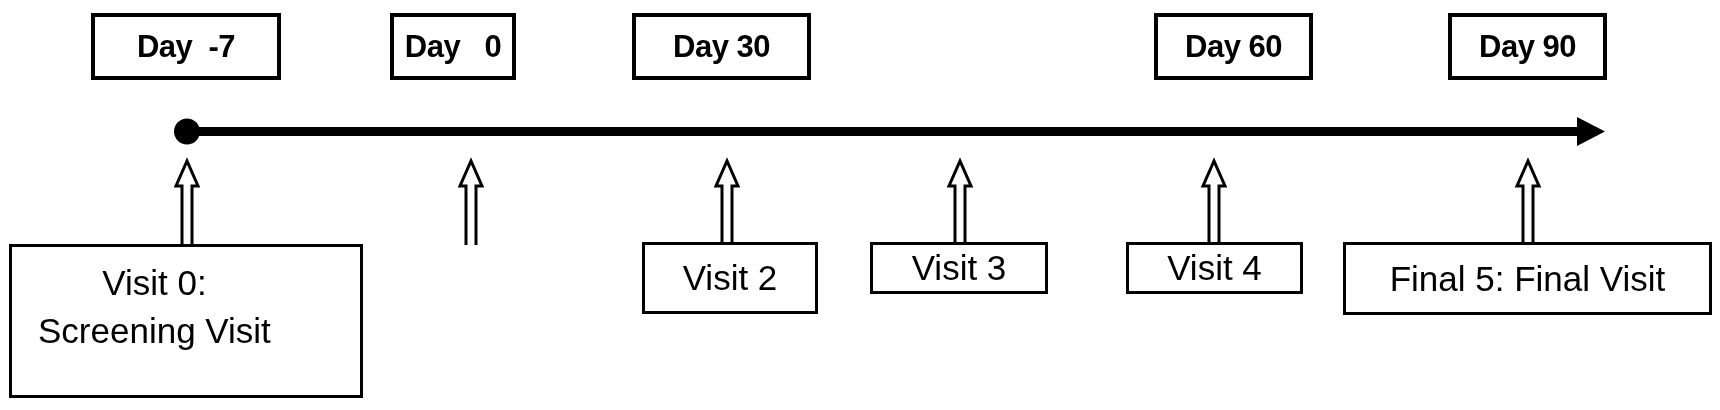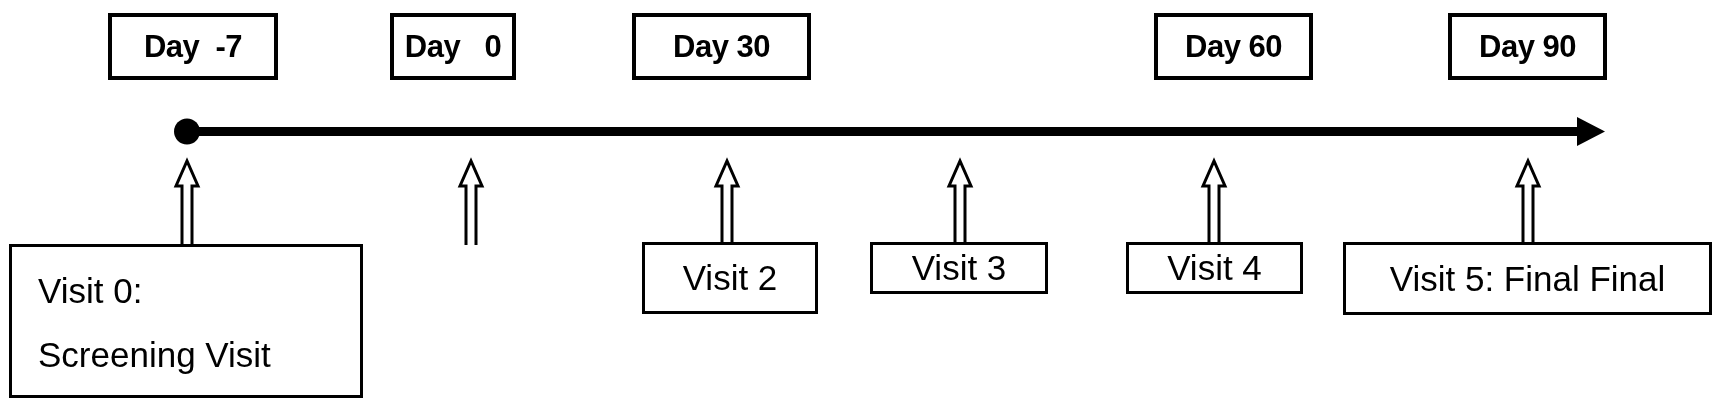--- a/index.html
+++ b/index.html
@@ -40,35 +40,36 @@
     align-items: center;
     justify-content: center;
     font-size: 35px;
     font-weight: normal;
     white-space: pre-line;
   }
   .visit-box.multiline {
     align-items: flex-start;
     justify-content: flex-start;
     padding: 12px 0 8px 26px;
-    line-height: 64px;
+    line-height: 48px;
+    text-align: center;
   }
   svg.overlay {
     position: absolute;
     left: 0;
     top: 0;
     pointer-events: none;
   }
 </style>
 </head>
 <body>
 
 <div class="canvas">
 
-  <div class="day-box" style="left:108px;width:170px">Day  -7</div>
+  <div class="day-box" style="left:91px;width:190px">Day  -7</div>
   <div class="day-box" style="left:390px;width:126px">Day   0</div>
   <div class="day-box" style="left:632px;width:179px">Day 30</div>
   <div class="day-box" style="left:1154px;width:159px">Day 60</div>
   <div class="day-box" style="left:1448px;width:159px">Day 90</div>
 
   <svg class="overlay" width="1720" height="410" viewBox="0 0 1720 410">
 
     <line x1="187" y1="131.5" x2="1581" y2="131.5" stroke="currentColor" stroke-width="9"></line>
     <circle cx="187" cy="131.5" r="13" fill="currentColor"></circle>
     <polygon points="1577,117 1605,131.5 1577,146" fill="currentColor"></polygon>
@@ -81,15 +82,15 @@
       <polyline transform="translate(1214,0)" points="-5,245 -5,186 -11,186 0,161 11,186 5,186 5,245"></polyline>
       <polyline transform="translate(1528,0)" points="-5,245 -5,186 -11,186 0,161 11,186 5,186 5,245"></polyline>
     </g>
   </svg>
 
   <div class="visit-box multiline" style="left:9px;top:244px;width:354px;height:154px">Visit 0:
 Screening Visit</div>
   <div class="visit-box" style="left:642px;top:242px;width:176px;height:72px">Visit 2</div>
   <div class="visit-box" style="left:870px;top:242px;width:178px;height:52px">Visit 3</div>
   <div class="visit-box" style="left:1126px;top:242px;width:177px;height:52px">Visit 4</div>
-  <div class="visit-box" style="left:1343px;top:242px;width:369px;height:73px">Visit 5: Final Final</div>
+  <div class="visit-box" style="left:1343px;top:242px;width:369px;height:73px">Final 5: Final Visit</div>
 
 </div>
 
 </body></html>

